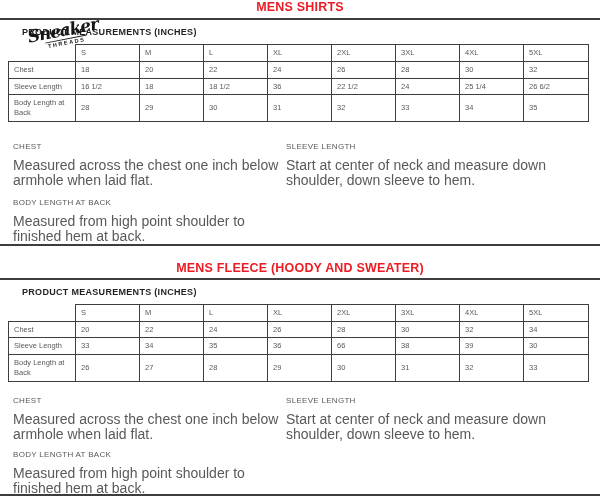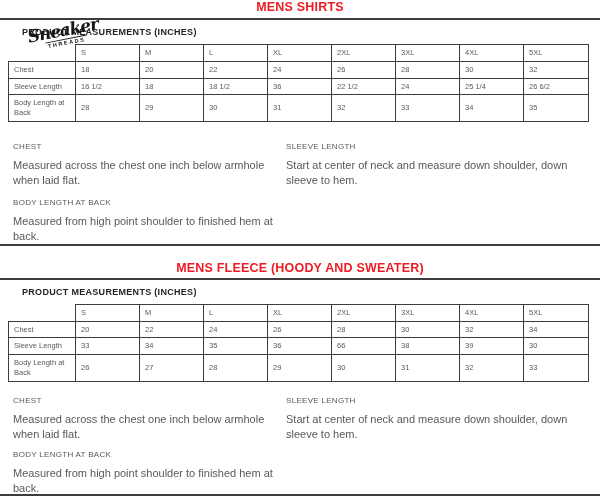--- a/index.html
+++ b/index.html
@@ -38,21 +38,21 @@
     border:1px solid var(--line,#3d3d3d); font-weight:normal; text-align:left;
     vertical-align:middle; padding:3px 5px; line-height:1.3;
   }
   .size-table td.corner { border:none; }
   
   .defs { display:flex; margin:20px 0 0 13px; }
   .defs-2 { margin-top:14px; }
   .col-left { width:273px; }
   .col-right { width:300px; }
   .def .term { font-size:8px; letter-spacing:0.3px; color:var(--gray,#58595b); }
-  .def .desc { margin-top:7px; font-size:11px; line-height:15px; color:var(--gray,#58595b); }
+  .def .desc { margin-top:7px; font-size:14px; line-height:15px; color:var(--gray,#58595b); }
   .def + .def { margin-top:10px; }
   .defs-2 .def + .def { margin-top:8px; }
 </style>
 </head>
 <body>
 
 <div class="page">
 
   <div class="logo">
     <div class="brand">Sneaker</div>

